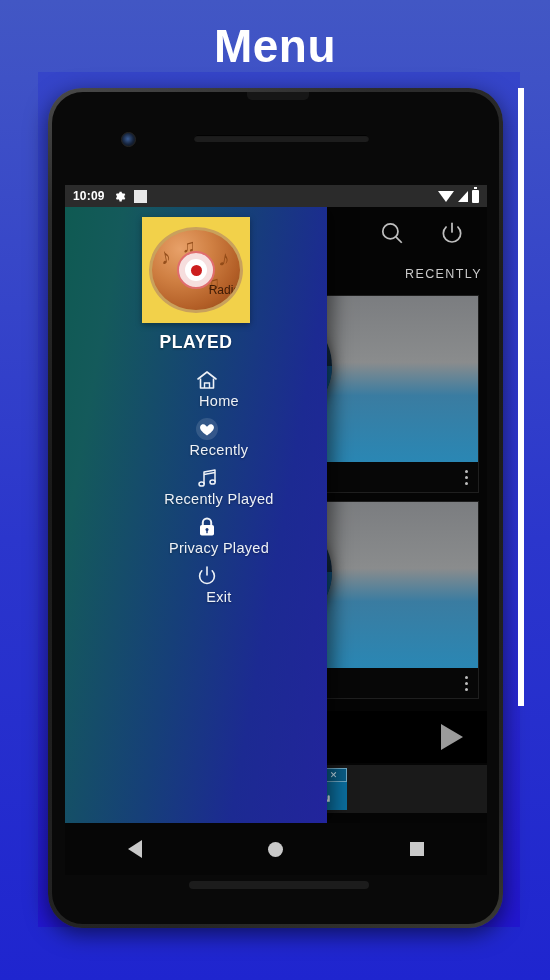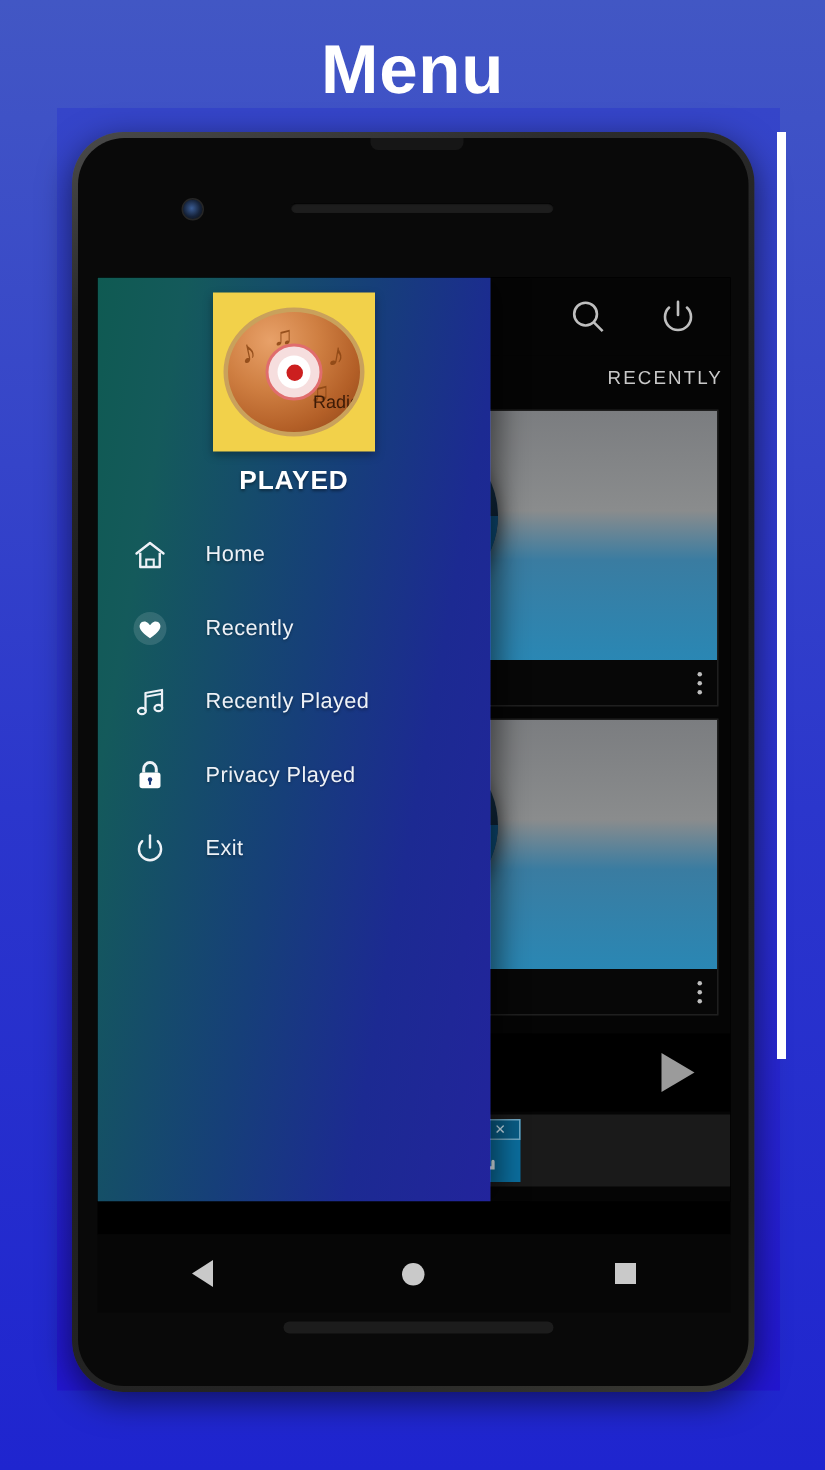--- a/index.html
+++ b/index.html
@@ -493,20 +493,21 @@
 
   #drawer-menu {
     margin-top: 14px;
   }
   .menu-row {
     display: flex;
     align-items: center;
     height: 49px;
     padding-left: 22px;
     box-sizing: border-box;
+    flex-direction: column;
   }
   .menu-ic {
     width: 26px; height: 26px;
     flex: 0 0 26px;
     display: flex;
     align-items: center;
     justify-content: center;
   }
   .menu-ic svg { width: 24px; height: 24px; }
   .menu-label {
@@ -559,20 +560,36 @@
   <div id="phone">
     <div id="phone-body">
 
       <div id="top-notch-bar"></div>
       <div id="front-camera"></div>
       <div id="earpiece"></div>
       <div id="bottom-speaker"></div>
 
       <div id="screen">
 
+        <div id="status-bar">
+          <span id="status-time">10:09</span>
+          <span class="status-ic">
+            <svg width="13" height="13" viewBox="0 0 24 24">
+              <path fill="#ffffff" d="M12 8a4 4 0 100 8 4 4 0 000-8zm8.9 4a7.6 7.6 0 00-.1-1.2l2-1.6-2-3.4-2.4 1a7.5 7.5 0 00-2-1.2L16 3h-4l-.4 2.6a7.5 7.5 0 00-2 1.2l-2.4-1-2 3.4 2 1.6a7.6 7.6 0 000 2.4l-2 1.6 2 3.4 2.4-1a7.5 7.5 0 002 1.2L12 21h4l.4-2.6a7.5 7.5 0 002-1.2l2.4 1 2-3.4-2-1.6c.07-.4.1-.8.1-1.2z"></path>
+            </svg>
+          </span>
+          <span class="status-ic">
+            <span class="white-square"></span>
+          </span>
+          <span id="status-right">
+            <span class="wifi-ic"></span>
+            <span class="signal-ic"></span>
+            <span class="battery-ic"></span>
+          </span>
+        </div>
 
         <div id="app-area">
 
           <div id="app-content">
 
             <div id="toolbar">
               <span class="tb-icon">
                 <svg viewBox="0 0 24 24" width="26" height="26">
                   <circle cx="10.5" cy="10.5" r="7" fill="none" stroke="#cfcfcf" stroke-width="1.6"></circle>
                   <line x1="15.6" y1="15.6" x2="21" y2="21" stroke="#cfcfcf" stroke-width="1.6"></line>

